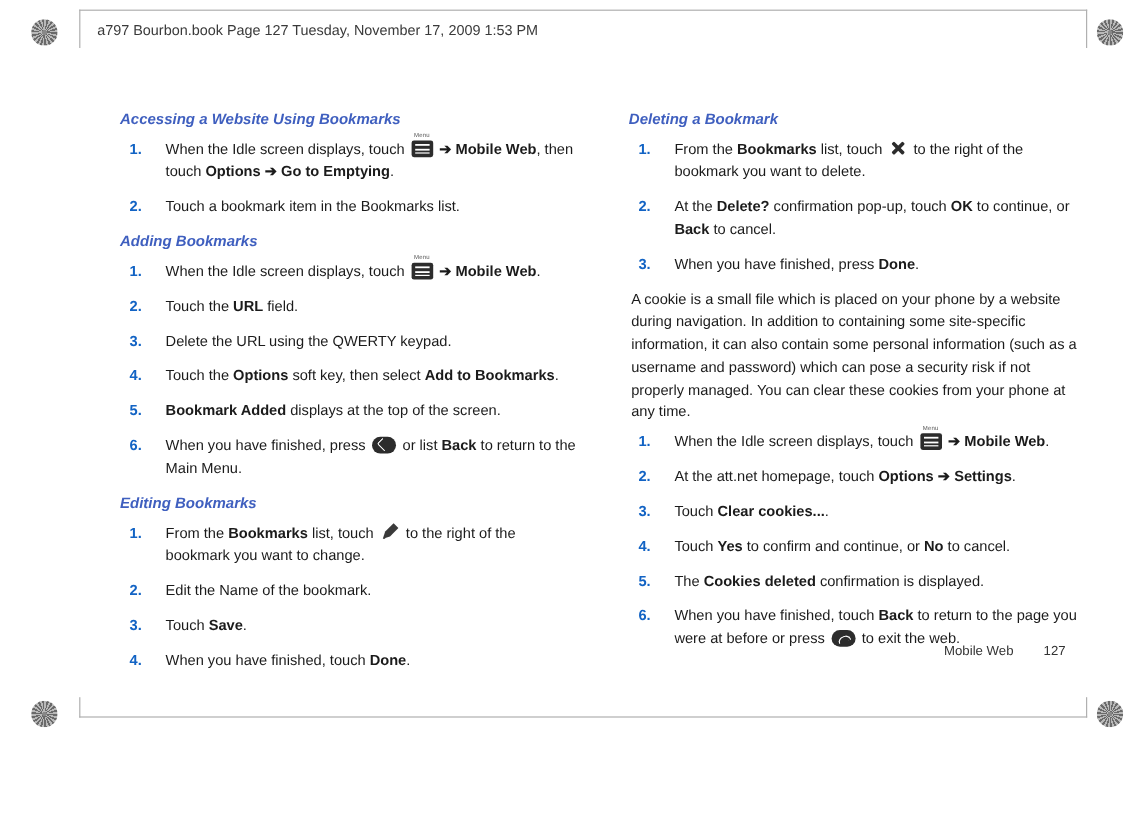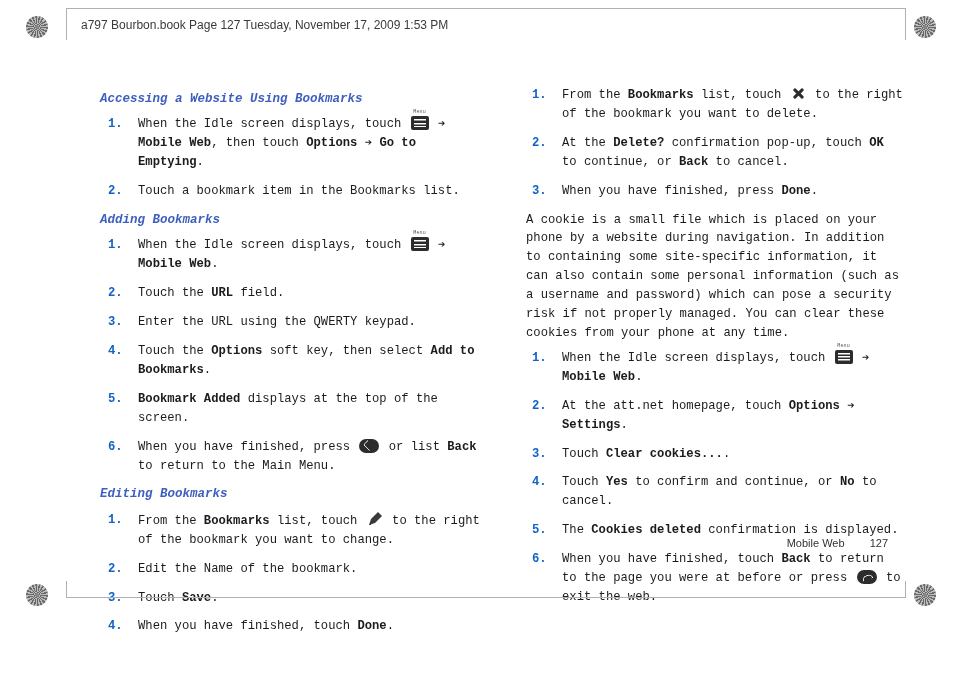--- a/index.html
+++ b/index.html
@@ -53,21 +53,20 @@
   }
 
   .page {
     position: absolute;
     top: 86px;
     left: 100px;
     right: 50px;
     bottom: 110px;
     display: flex;
     gap: 44px;
-    font-family: Liberation Mono, monospace;
   }
   .col {
     flex: 1;
     min-width: 0;
   }
 
   .sub-head {
     color: #3f5fbf;
     font-style: italic;
     font-weight: bold;
@@ -217,21 +216,21 @@
 
     <div class="sub-head">Adding Bookmarks</div>
     <ol class="steps">
       <li>
         <span>When the Idle screen displays, touch </span>
         <span class="icon icon-menu"><span class="mtiny">Menu</span></span>
         <span class="arrow">➔</span>
         <span class="b"> Mobile Web</span><span>.</span>
       </li>
       <li><span>Touch the </span><span class="b">URL</span><span> field.</span></li>
-      <li><span>Enter the URL using the QWERTY keypad.</span></li>
+      <li><span>Delete the URL using the QWERTY keypad.</span></li>
       <li><span>Touch the </span><span class="b">Options</span><span> soft key, then select </span><span class="b">Add to Bookmarks</span><span>.</span></li>
       <li><span class="b">Bookmark Added</span><span> displays at the top of the screen.</span></li>
       <li>
         <span>When you have finished, press </span>
         <span class="icon icon-back"></span>
         <span> or list </span><span class="b">Back</span><span> to return to the Main Menu.</span>
       </li>
     </ol>
 
     <div class="sub-head">Editing Bookmarks</div>
@@ -247,20 +246,21 @@
         <span> to the right of the bookmark you want to change.</span>
       </li>
       <li><span>Edit the Name of the bookmark.</span></li>
       <li><span>Touch </span><span class="b">Save</span><span>.</span></li>
       <li><span>When you have finished, touch </span><span class="b">Done</span><span>.</span></li>
     </ol>
   </div>
 
   <div class="col">
 
+    <div class="sub-head">Deleting a Bookmark</div>
     <ol class="steps">
       <li>
         <span>From the </span><span class="b">Bookmarks</span><span> list, touch </span>
         <span class="icon icon-x"></span>
         <span> to the right of the bookmark you want to delete.</span>
       </li>
       <li>
         <span>At the </span><span class="b">Delete?</span><span> confirmation pop-up, touch </span><span class="b">OK</span><span> to continue, or </span><span class="b">Back</span><span> to cancel.</span>
       </li>
       <li><span>When you have finished, press </span><span class="b">Done</span><span>.</span></li>

